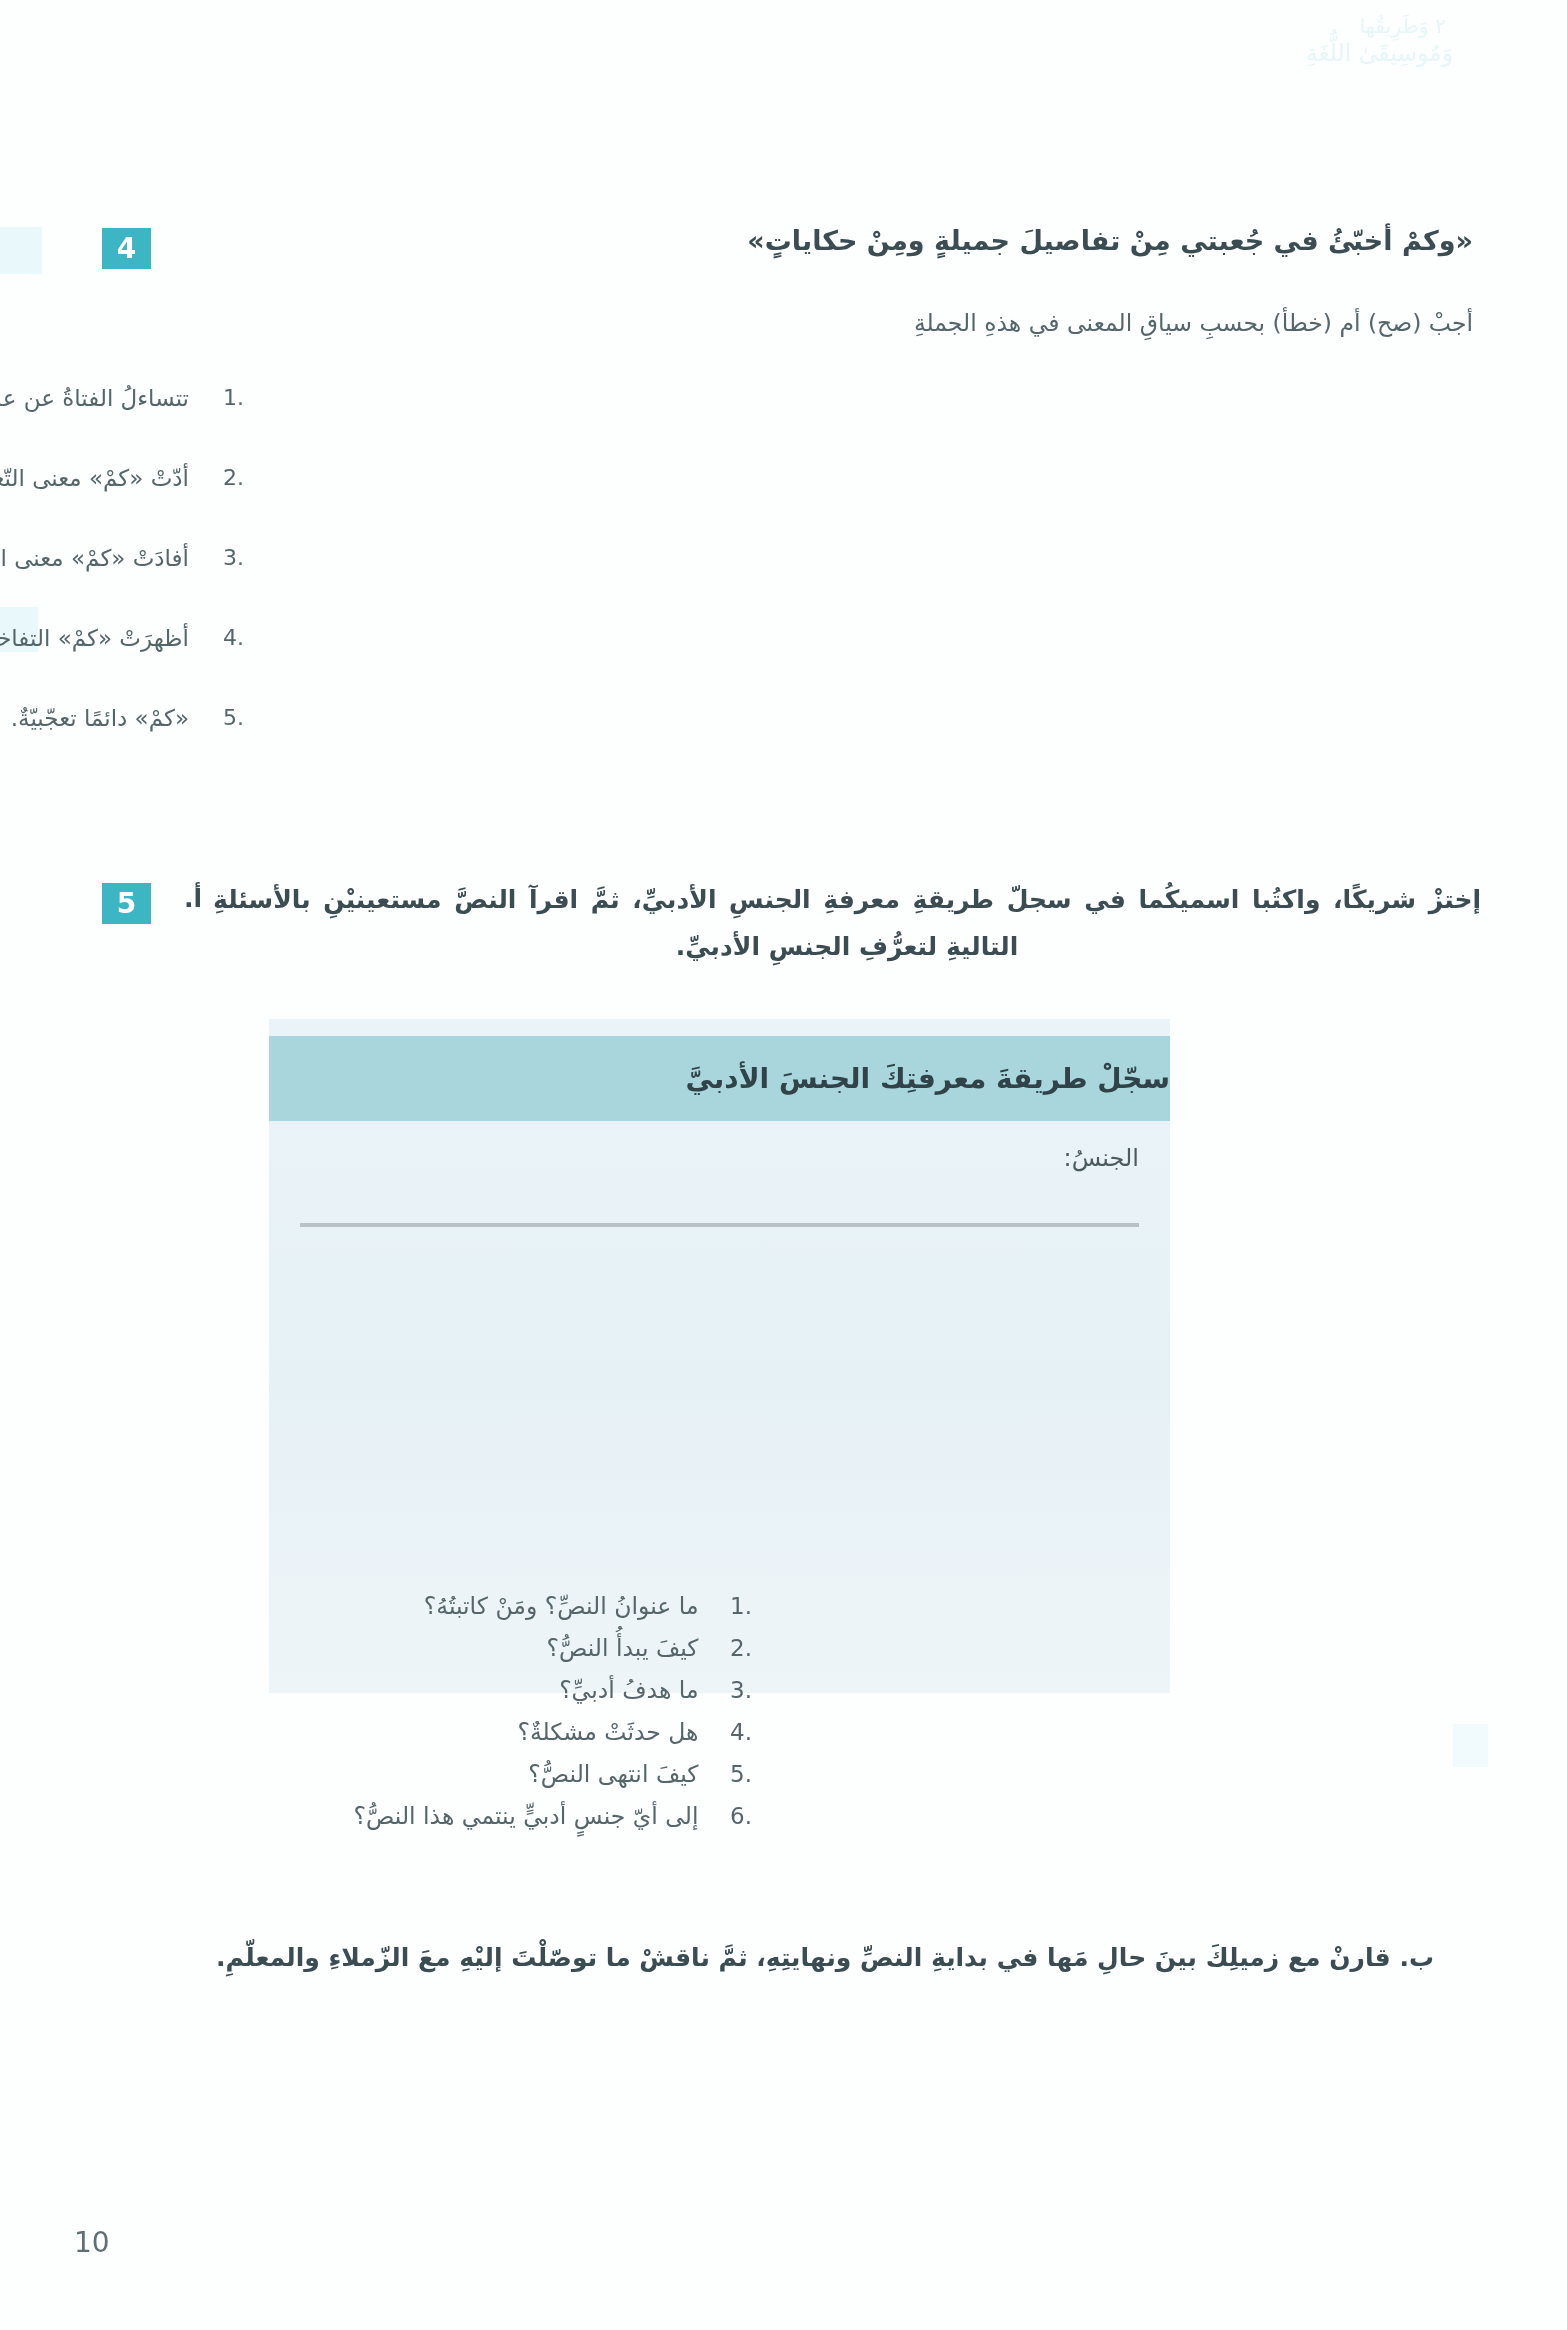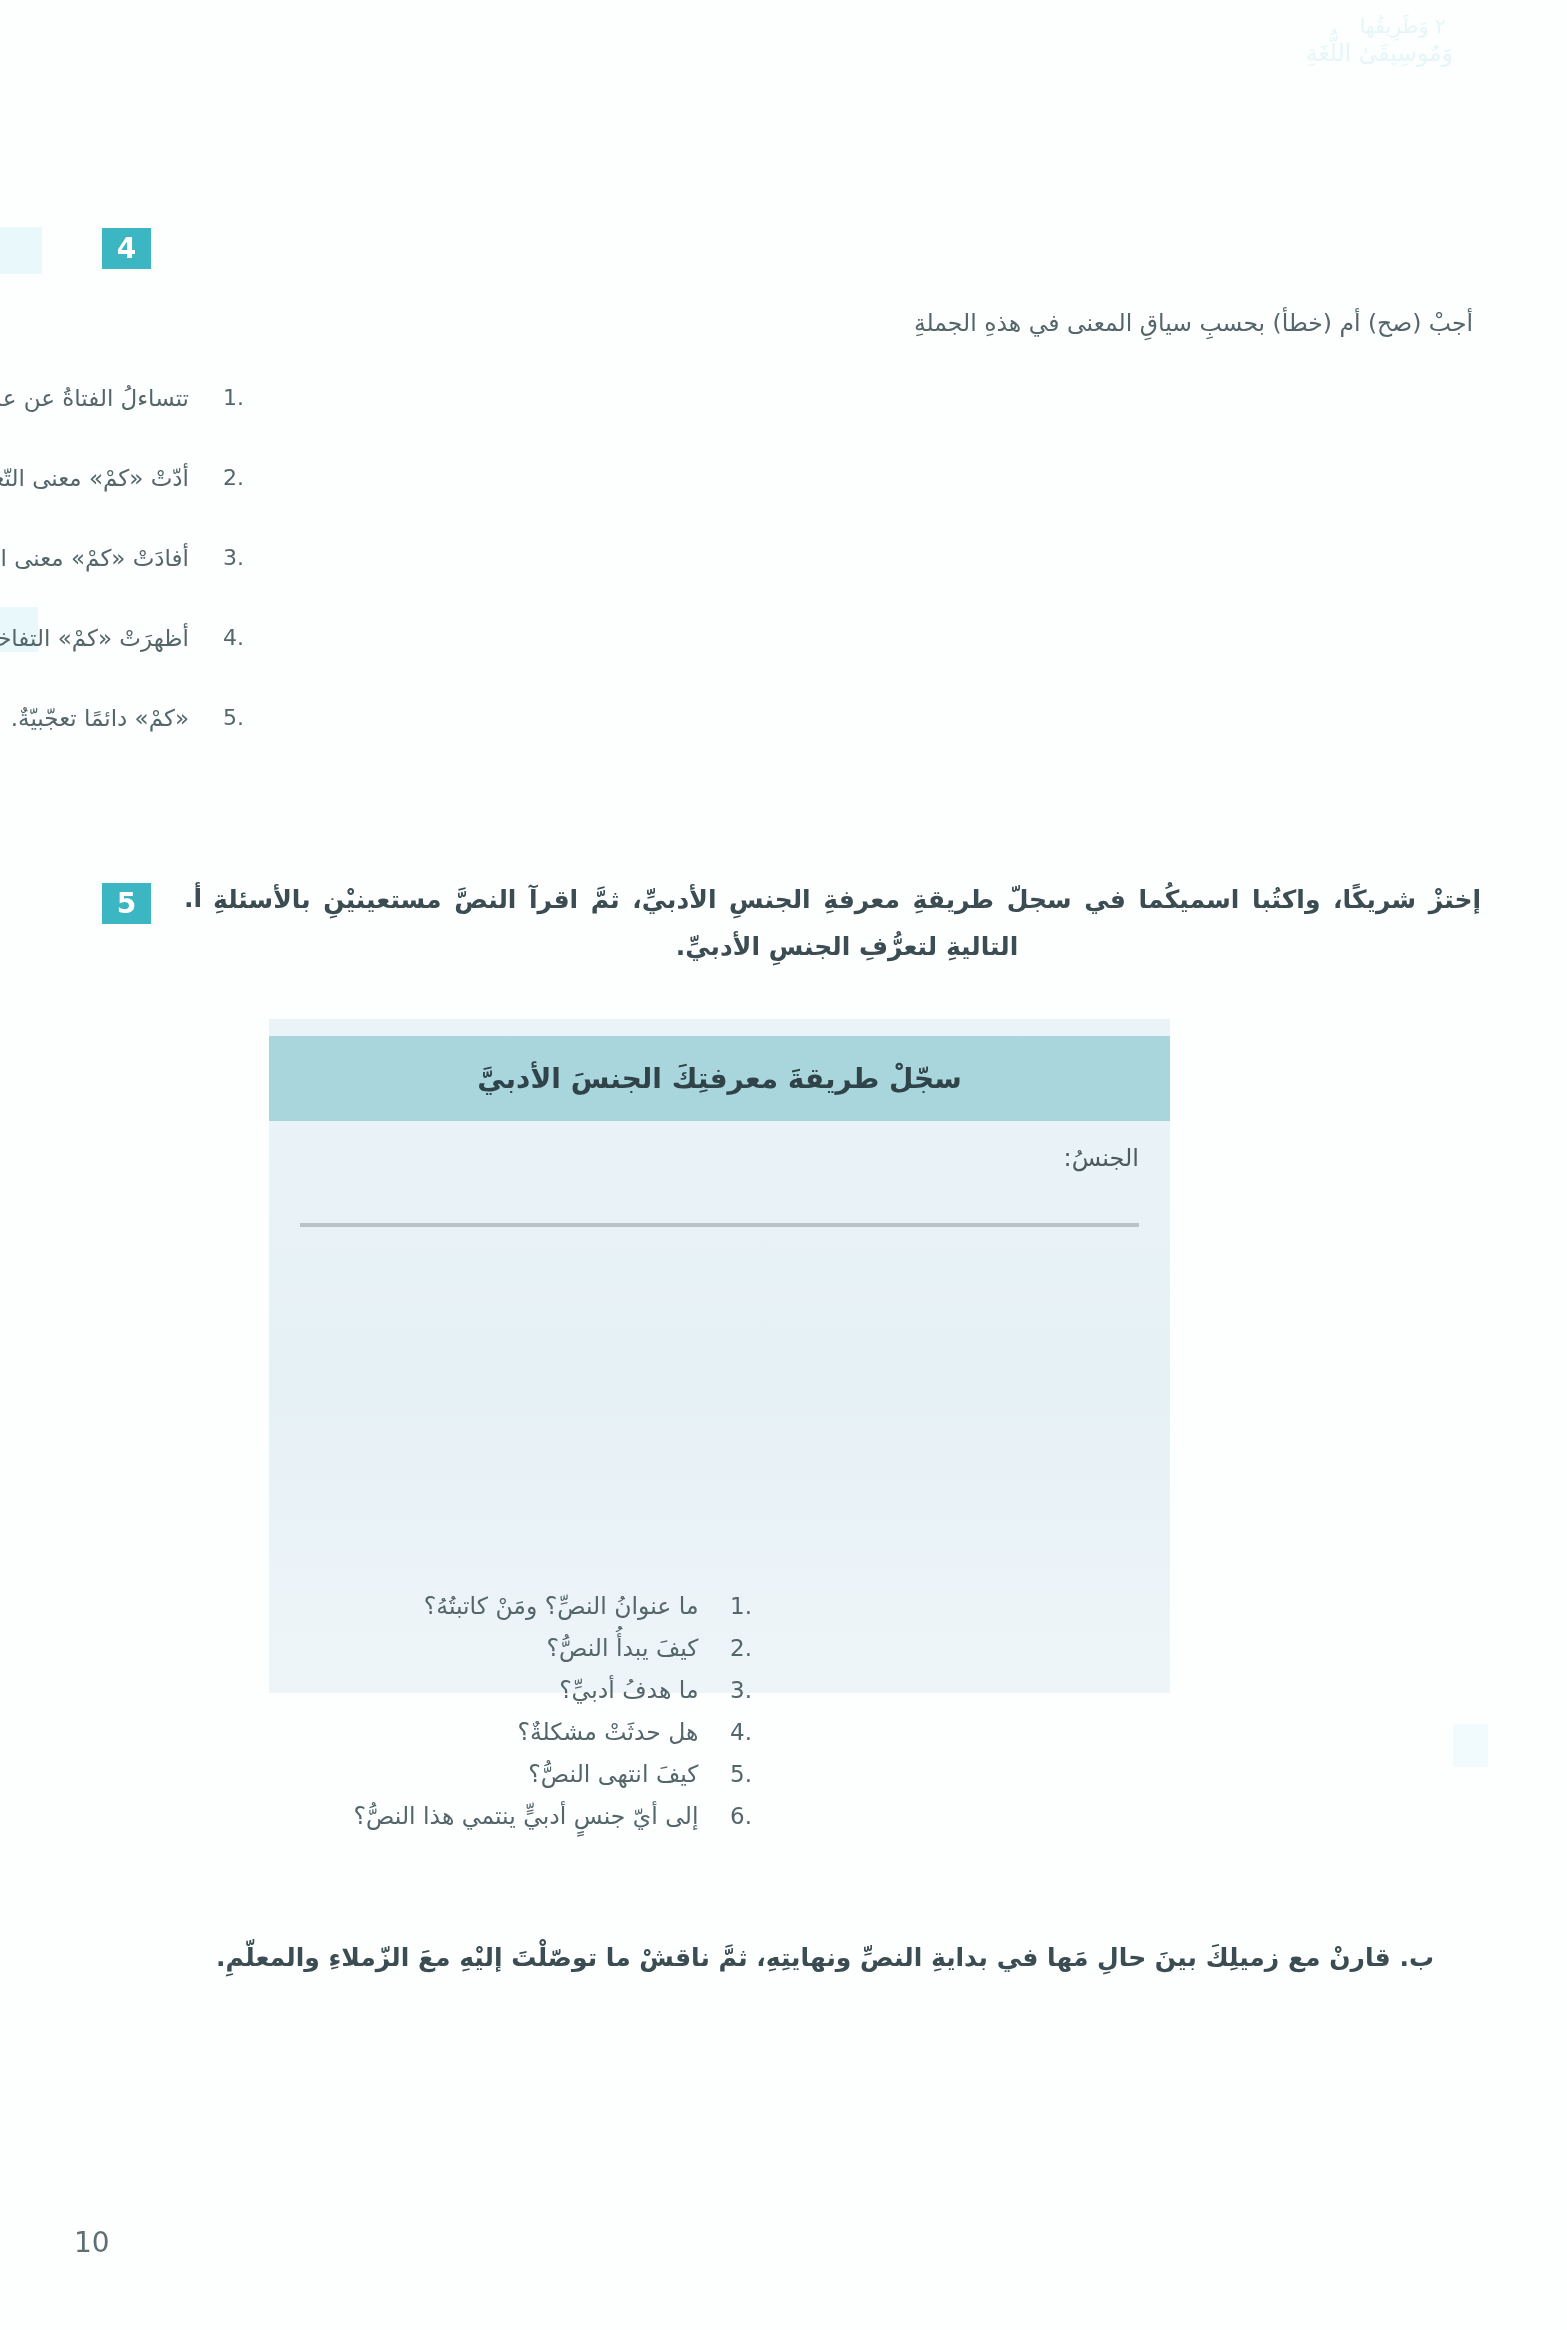--- a/index.html
+++ b/index.html
@@ -161,21 +161,20 @@
   }
   #card-header {
     position: absolute;
     left: 0;
     top: 17px;
     width: 100%;
     height: 85px;
     background: #a9d5dd;
     display: flex;
     align-items: center;
-    justify-content: center;
   }
   #card-header-title {
     font-size: 28px;
     font-weight: bold;
     color: #2f4348;
     letter-spacing: 0px;
     line-height: 85px;
   }
 
   .field {
@@ -271,20 +270,21 @@
 
   <div class="bleed-block" style="right:94px; top:219px; width:1270px; height:227px;">
     &nbsp;<br>&nbsp;<br>&nbsp;<br>&nbsp;<br>&nbsp;<br>&nbsp;
   </div>
   <div class="bleed-block" style="right:71px; top:745px; width:1332px; height:329px;">
     &nbsp;<br>&nbsp;<br>&nbsp;<br>&nbsp;<br>&nbsp;<br>&nbsp;<br>&nbsp;<br>&nbsp;
   </div>
 
   <div class="badge" id="badge-4">4</div>
 
+  <div class="ar" id="sec4-title">«وكمْ أخبّئُ في جُعبتي مِنْ تفاصيلَ جميلةٍ ومِنْ حكاياتٍ»</div>
 
   <div class="ar" id="sec4-sub">أجبْ (صح) أم (خطأ) بحسبِ سياقِ المعنى في هذهِ الجملةِ</div>
 
   <div class="ar q-row" id="q4-1">
     <span class="q-num">1.</span>
     <span class="q-text">تتساءلُ الفتاةُ عن عددِ ما تُخبّئُهُ في جعبتِها.</span>
 
   </div>
 
   <div class="ar q-row" id="q4-2">

